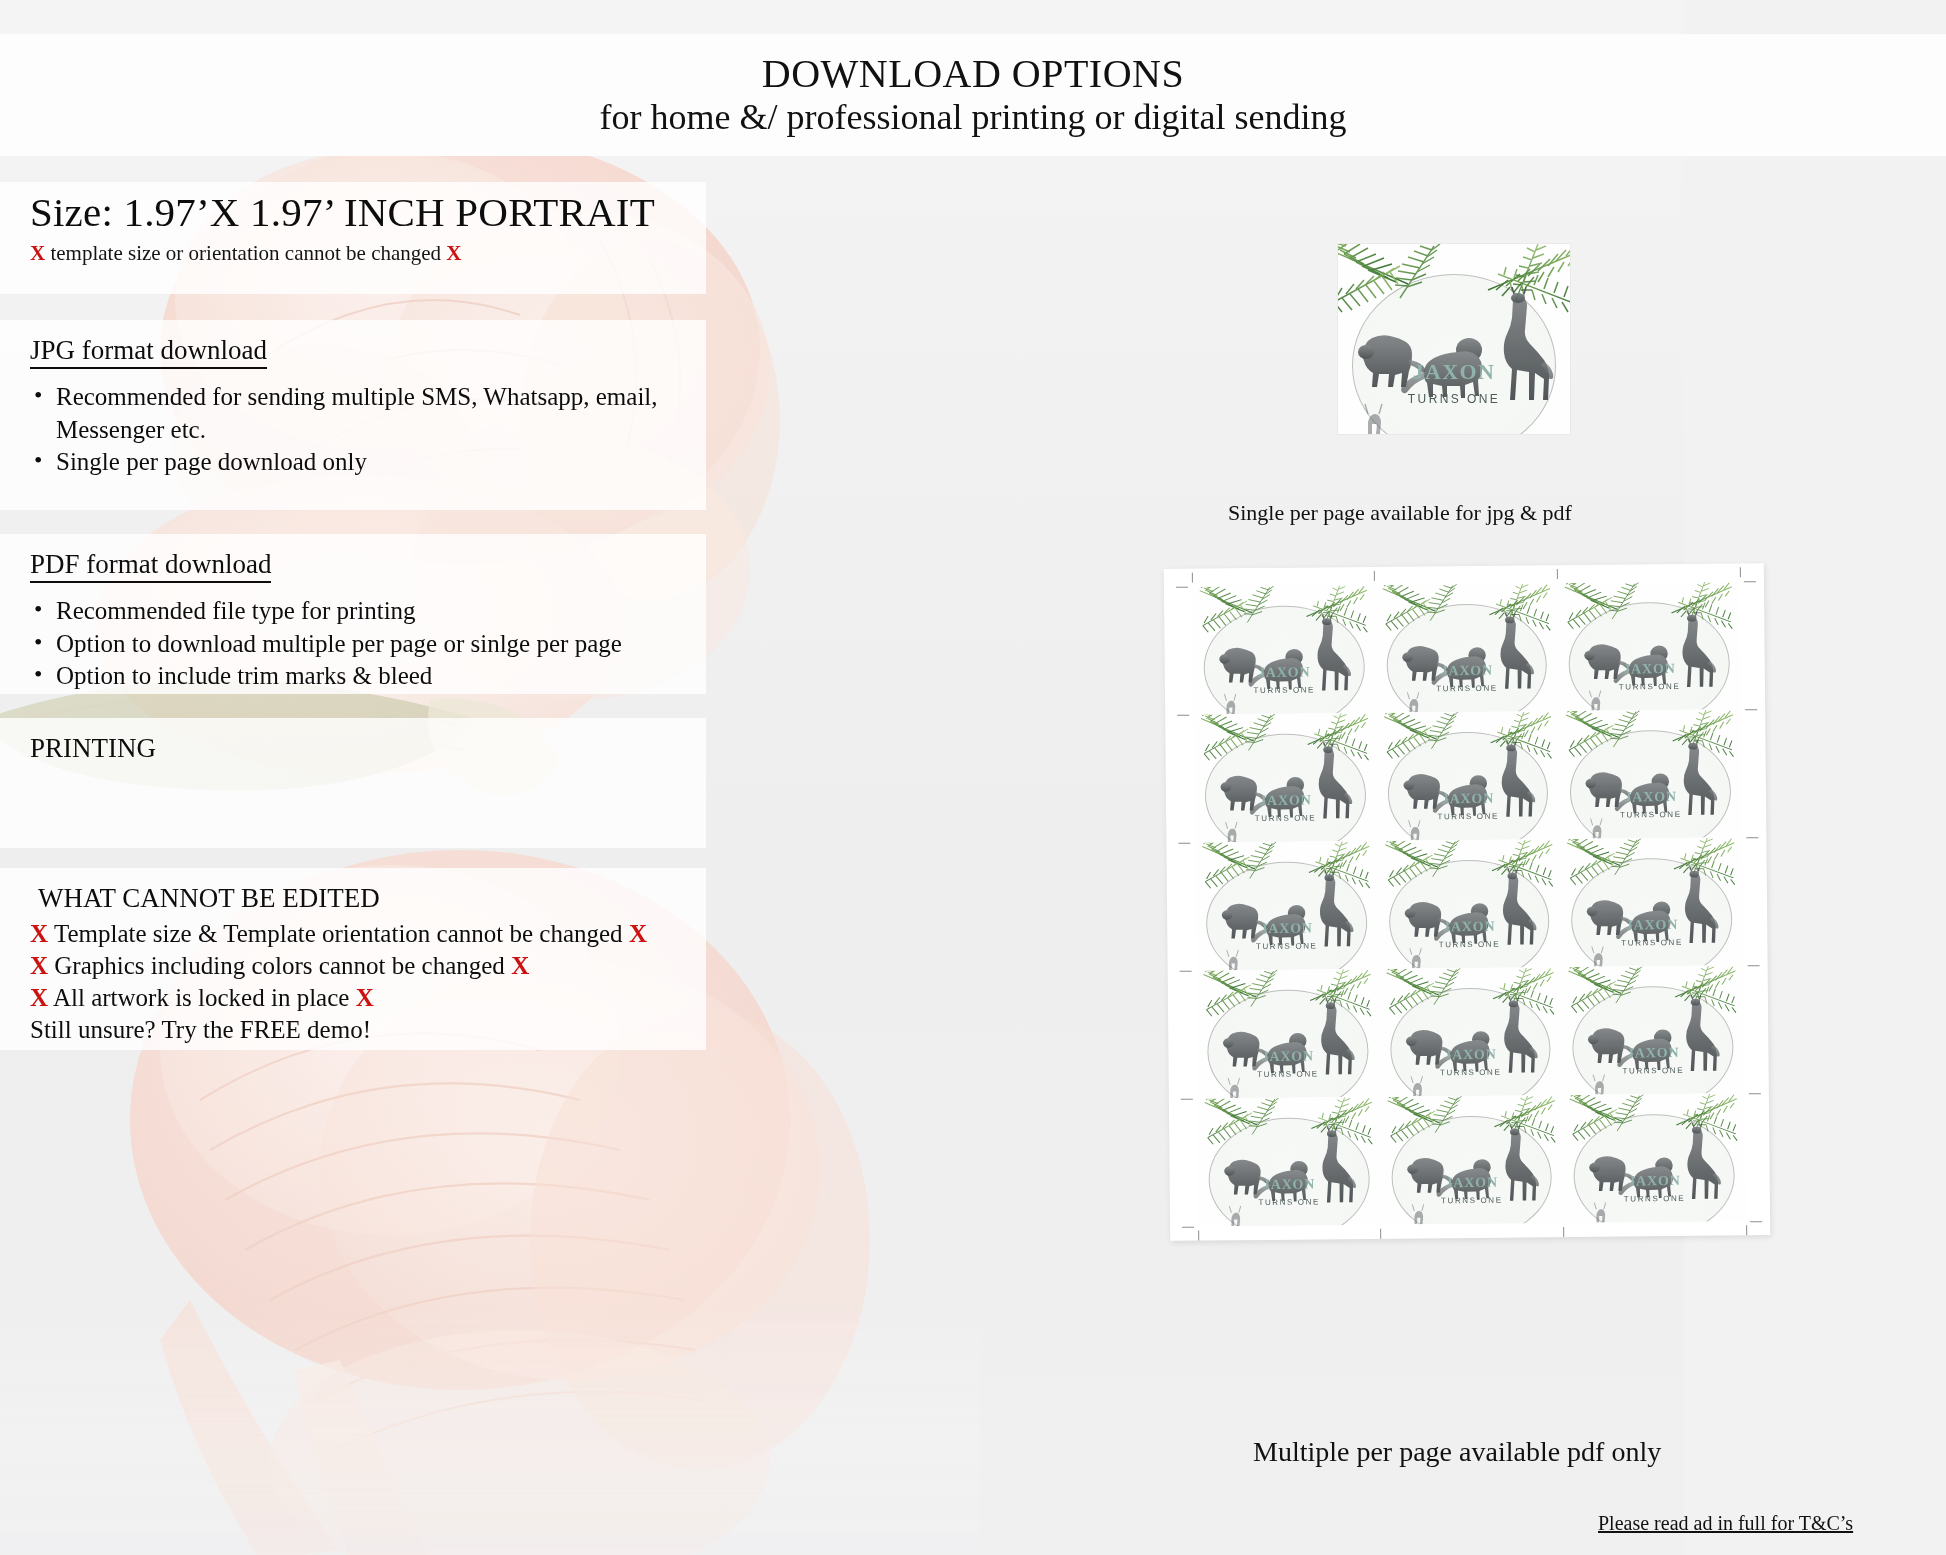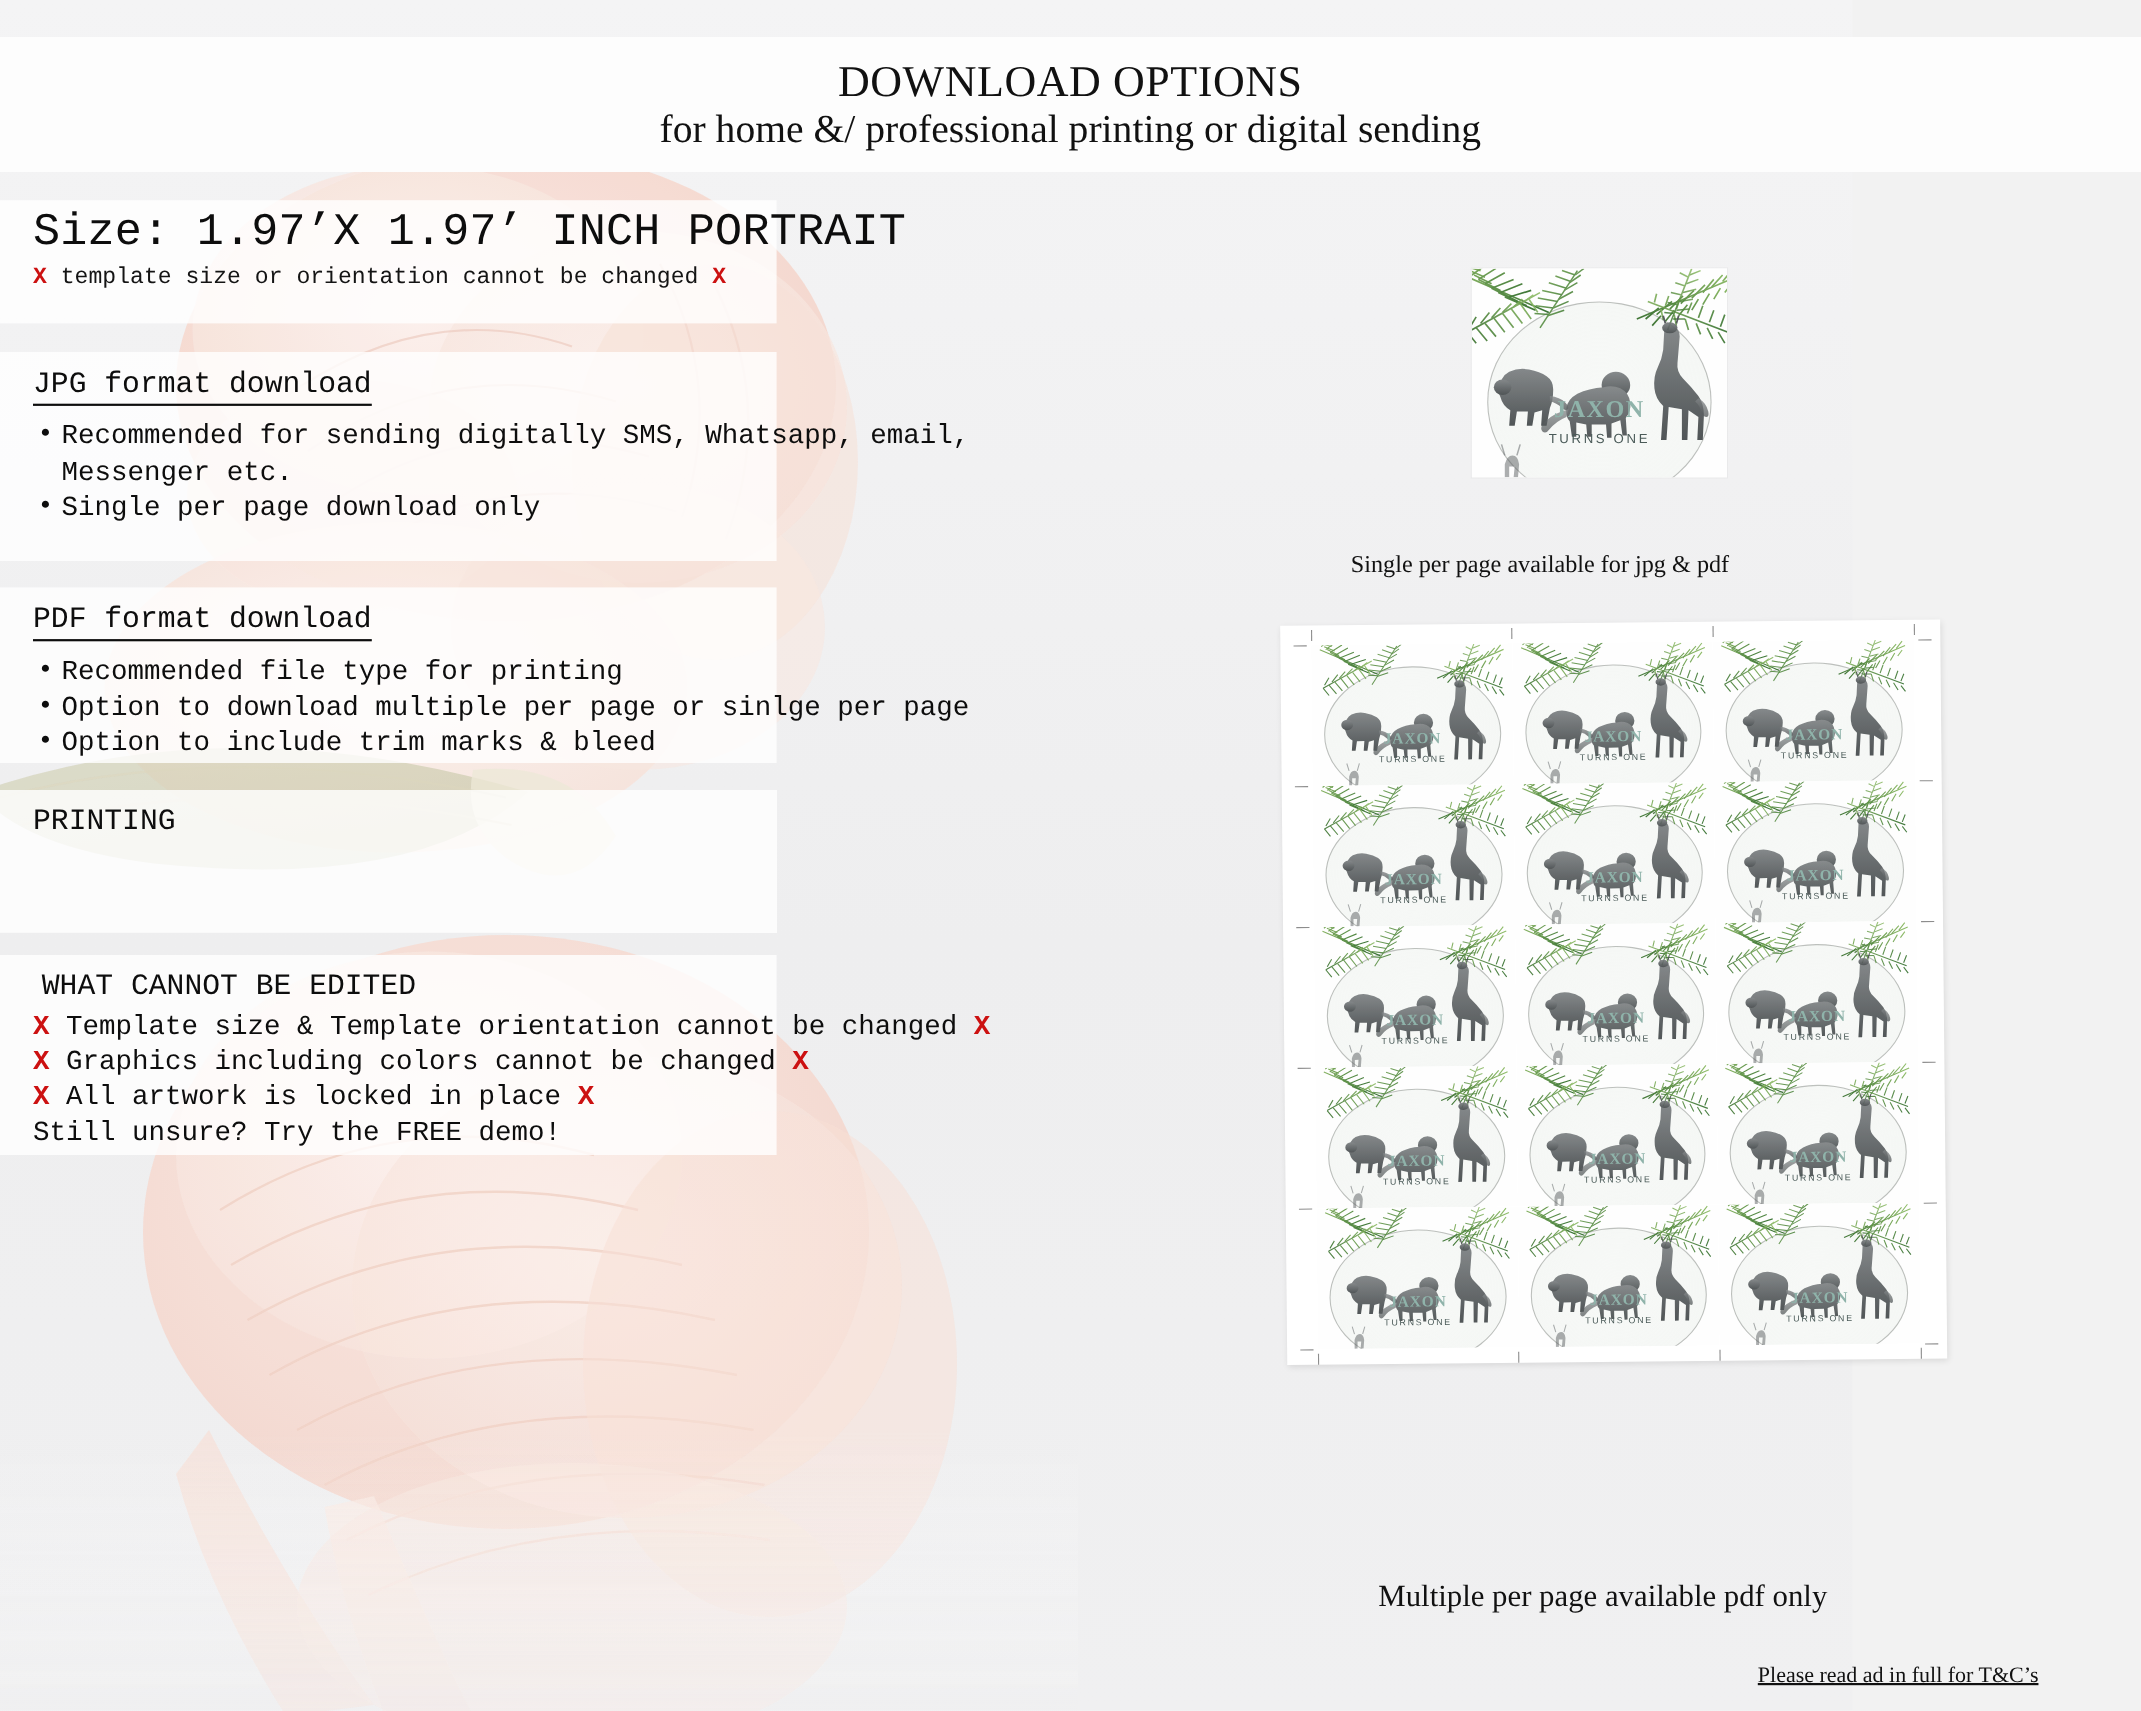--- a/index.html
+++ b/index.html
@@ -52,21 +52,20 @@
     margin-top: 2px;
   }
 
   
   .panel {
     position: absolute;
     left: 0;
     background: rgba(255,255,255,.80);
     z-index: 5;
     padding: 14px 30px 16px 30px;
-    font-family: Liberation Mono, monospace;
   }
   .panel.size   { top: 182px; width: 706px; height: 112px; padding-top: 10px; }
   .panel.jpg    { top: 320px; width: 706px; height: 190px; }
   .panel.pdf    { top: 534px; width: 706px; height: 160px; }
   .panel.print  { top: 718px; width: 706px; height: 130px; }
   .panel.locked { top: 868px; width: 706px; height: 182px; }
 
   .size-title {
     font-size: 41px;
     color: #0d0d0d;
@@ -292,21 +291,21 @@
   <div class="panel size">
     <div class="size-title">Size: 1.97’X 1.97’ INCH PORTRAIT</div>
     <div class="size-sub">
       <span class="x">X</span><span> template size or orientation cannot be changed </span><span class="x">X</span>
     </div>
   </div>
 
   <div class="panel jpg">
     <div class="sec-title">JPG format download</div>
     <ul class="bullets">
-      <li>Recommended for sending digitally SMS, Whatsapp, email,</li>
+      <li>Recommended for sending multiple SMS, Whatsapp, email,</li>
       <li class="cont">Messenger etc.</li>
       <li>Single per page download only</li>
     </ul>
   </div>
 
   <div class="panel pdf">
     <div class="sec-title">PDF format download</div>
     <ul class="bullets">
       <li>Recommended file type for printing</li>
       <li>Option to download multiple per page or sinlge per page</li>

